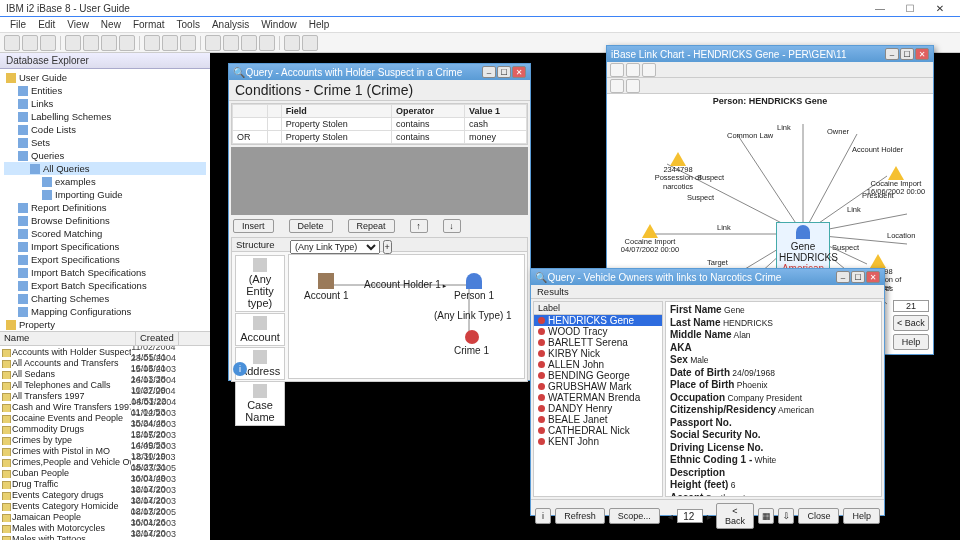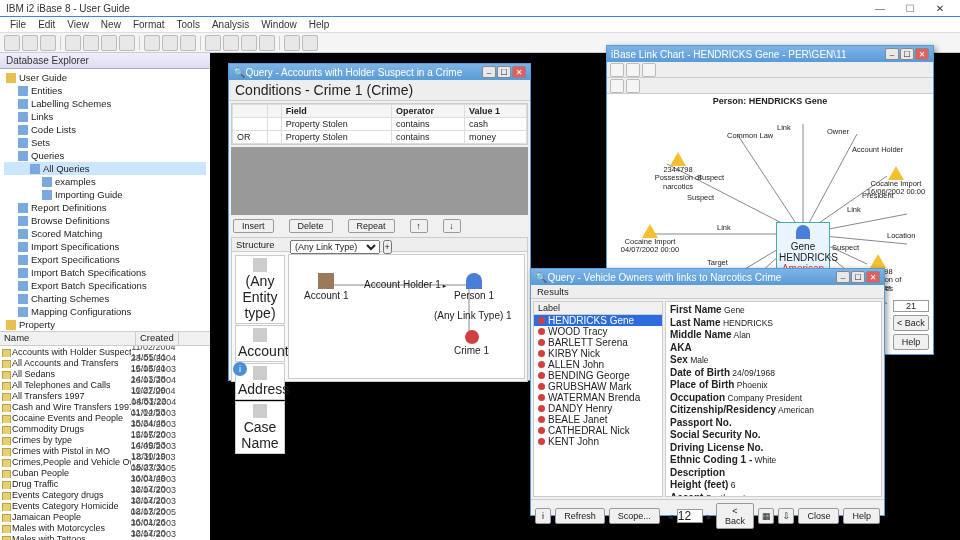--- a/index.html
+++ b/index.html
@@ -44,21 +44,21 @@
 .qb .cond table{width:100%;border-collapse:collapse}
 .qb .cond th,.qb .cond td{border:1px solid #ddd;padding:1px 4px;font-size:9px;text-align:left;height:12px}
 .qb .cond th{background:#f5f5f5}
 .qb .gray{background:#999;height:68px;margin:2px}
 .qb .btns{display:flex;gap:15px;padding:2px 4px;justify-content:flex-start}
 .qb .btns button{font-size:9px;padding:1px 8px;background:#f0f0f0;border:1px solid #999;border-radius:2px}
 .qb .btns .sq{width:18px;padding:1px 2px}
 .qb .struct{margin:2px;border:1px solid #ccc;background:#f8f8f8;height:145px;position:relative}
 .qb .struct .hdr{font-size:9.5px;padding:1px 4px;background:#eee;border-bottom:1px solid #ccc}
 .qb .pal{position:absolute;left:2px;top:16px;width:52px}
-.qb .pal .pi{border:1px solid #ccc;background:#fff;margin:1px;padding:2px;text-align:center;font-size:14px}
+.qb .pal .pi{border:1px solid #ccc;background:#fff;margin:1px;padding:2px;text-align:center;font-size:11px}
 .qb .canvas{position:absolute;left:56px;top:16px;right:2px;bottom:2px;background:#fff;border:1px solid #ccc}
 .qb .info{position:absolute;left:4px;bottom:4px;width:14px;height:14px;border-radius:50%;background:#4a90d9;color:#fff;text-align:center;line-height:14px;font-size:9px}
 
 .lc{left:606px;top:45px;width:328px;height:310px}
 .lc .tb2{background:#eee;height:16px;border-bottom:1px solid #ccc;display:flex;align-items:center;padding:0 3px;gap:2px}
 .lc .tb2 .b{width:14px;height:14px;background:#f5f5f5;border:1px solid #bbb;border-radius:2px}
 .lc .chart{background:#fff;height:260px;position:relative;overflow:hidden}
 .lc .sidebtns{position:absolute;right:4px;bottom:4px;width:36px}
 .lc .sidebtns button{display:block;width:100%;font-size:9px;padding:2px;margin-top:3px;background:#f0f0f0;border:1px solid #999;border-radius:2px}
 .node{position:absolute;font-size:7.5px;text-align:center;line-height:1.1}
@@ -78,21 +78,21 @@
 .qr .list .li .dot{width:7px;height:7px;border-radius:50%;background:#d04040}
 .qr .list .li.sel{background:#2d6cdf;color:#fff}
 .qr .list .li.sel span{color:#fff}
 .qr .details{flex:1;border:1px solid #ccc;margin:2px 2px 2px 0;background:#fff;padding:2px 4px;overflow:hidden}
 .qr .details .dr{font-size:8.5px;line-height:1.25;white-space:nowrap}
 .qr .details .dr b{font-weight:bold}
 .qr .bot{display:flex;align-items:center;padding:3px 4px;gap:4px;border-top:1px solid #ccc}
 .qr .bot button{font-size:9px;padding:2px 8px;background:#f0f0f0;border:1px solid #999;border-radius:2px}
 .qr .bot .sq{width:20px;padding:2px}
 .qr .bot .gap{flex:1}
-.qr .bot input{width:26px;font-size:12px;height:14px;border:1px solid #999;text-align:left;padding-right:2px}
+.qr .bot input{width:26px;font-size:10px;height:14px;border:1px solid #999;text-align:center;padding-right:2px}
 .qr .reshdr{background:#eee;border-bottom:1px solid #ccc;font-size:9.5px;padding:1px 6px}
 </style>
 </head>
 <body>
 
 <div class="titlebar">
   <span class="title">IBM i2 iBase 8 - User Guide</span>
   <div class="winbtns">
     <span>—</span>
     <span>☐</span>
@@ -139,25 +139,25 @@
       <div class="nd ind0">
         <span class="ic" style="background:#e8c050"></span>
         <span class="lbl">User Guide</span>
       </div>
       <div class="nd ind1">
         <span class="ic" style="background:#7aa9e0"></span>
         <span class="lbl">Entities</span>
       </div>
       <div class="nd ind1">
         <span class="ic" style="background:#7aa9e0"></span>
+        <span class="lbl">Links</span>
+      </div>
+      <div class="nd ind1">
+        <span class="ic" style="background:#7aa9e0"></span>
         <span class="lbl">Labelling Schemes</span>
-      </div>
-      <div class="nd ind1">
-        <span class="ic" style="background:#7aa9e0"></span>
-        <span class="lbl">Links</span>
       </div>
       <div class="nd ind1">
         <span class="ic" style="background:#7aa9e0"></span>
         <span class="lbl">Code Lists</span>
       </div>
       <div class="nd ind1">
         <span class="ic" style="background:#7aa9e0"></span>
         <span class="lbl">Sets</span>
       </div>
       <div class="nd ind1">

